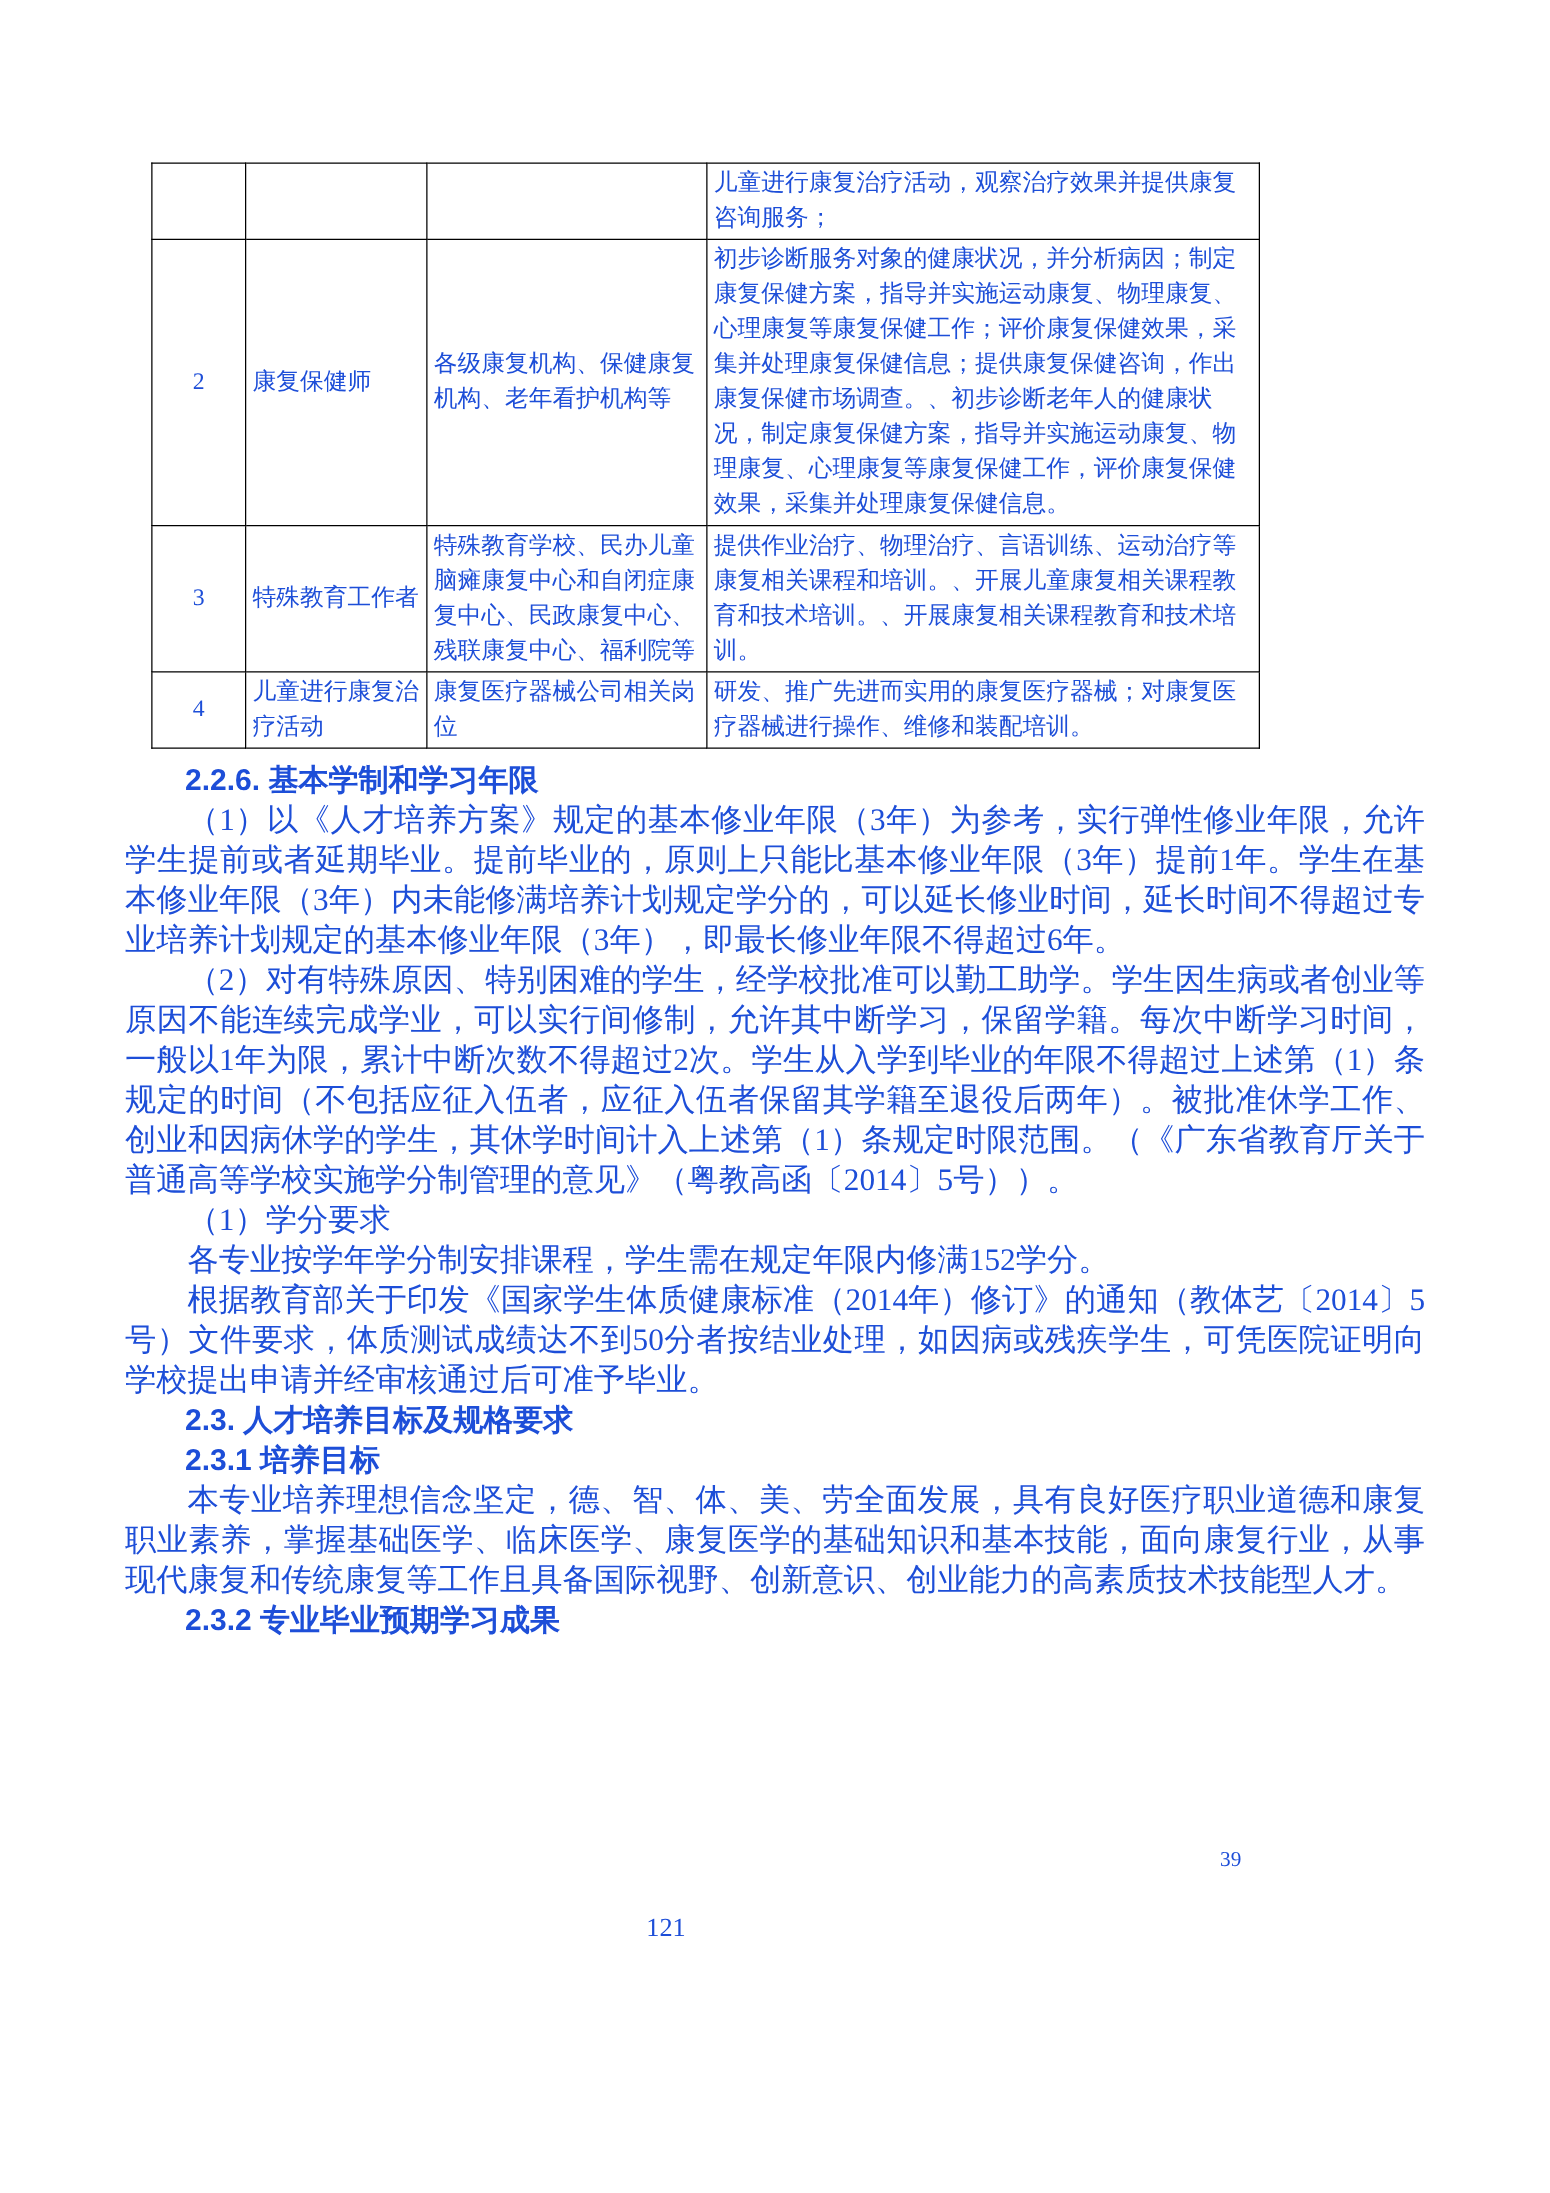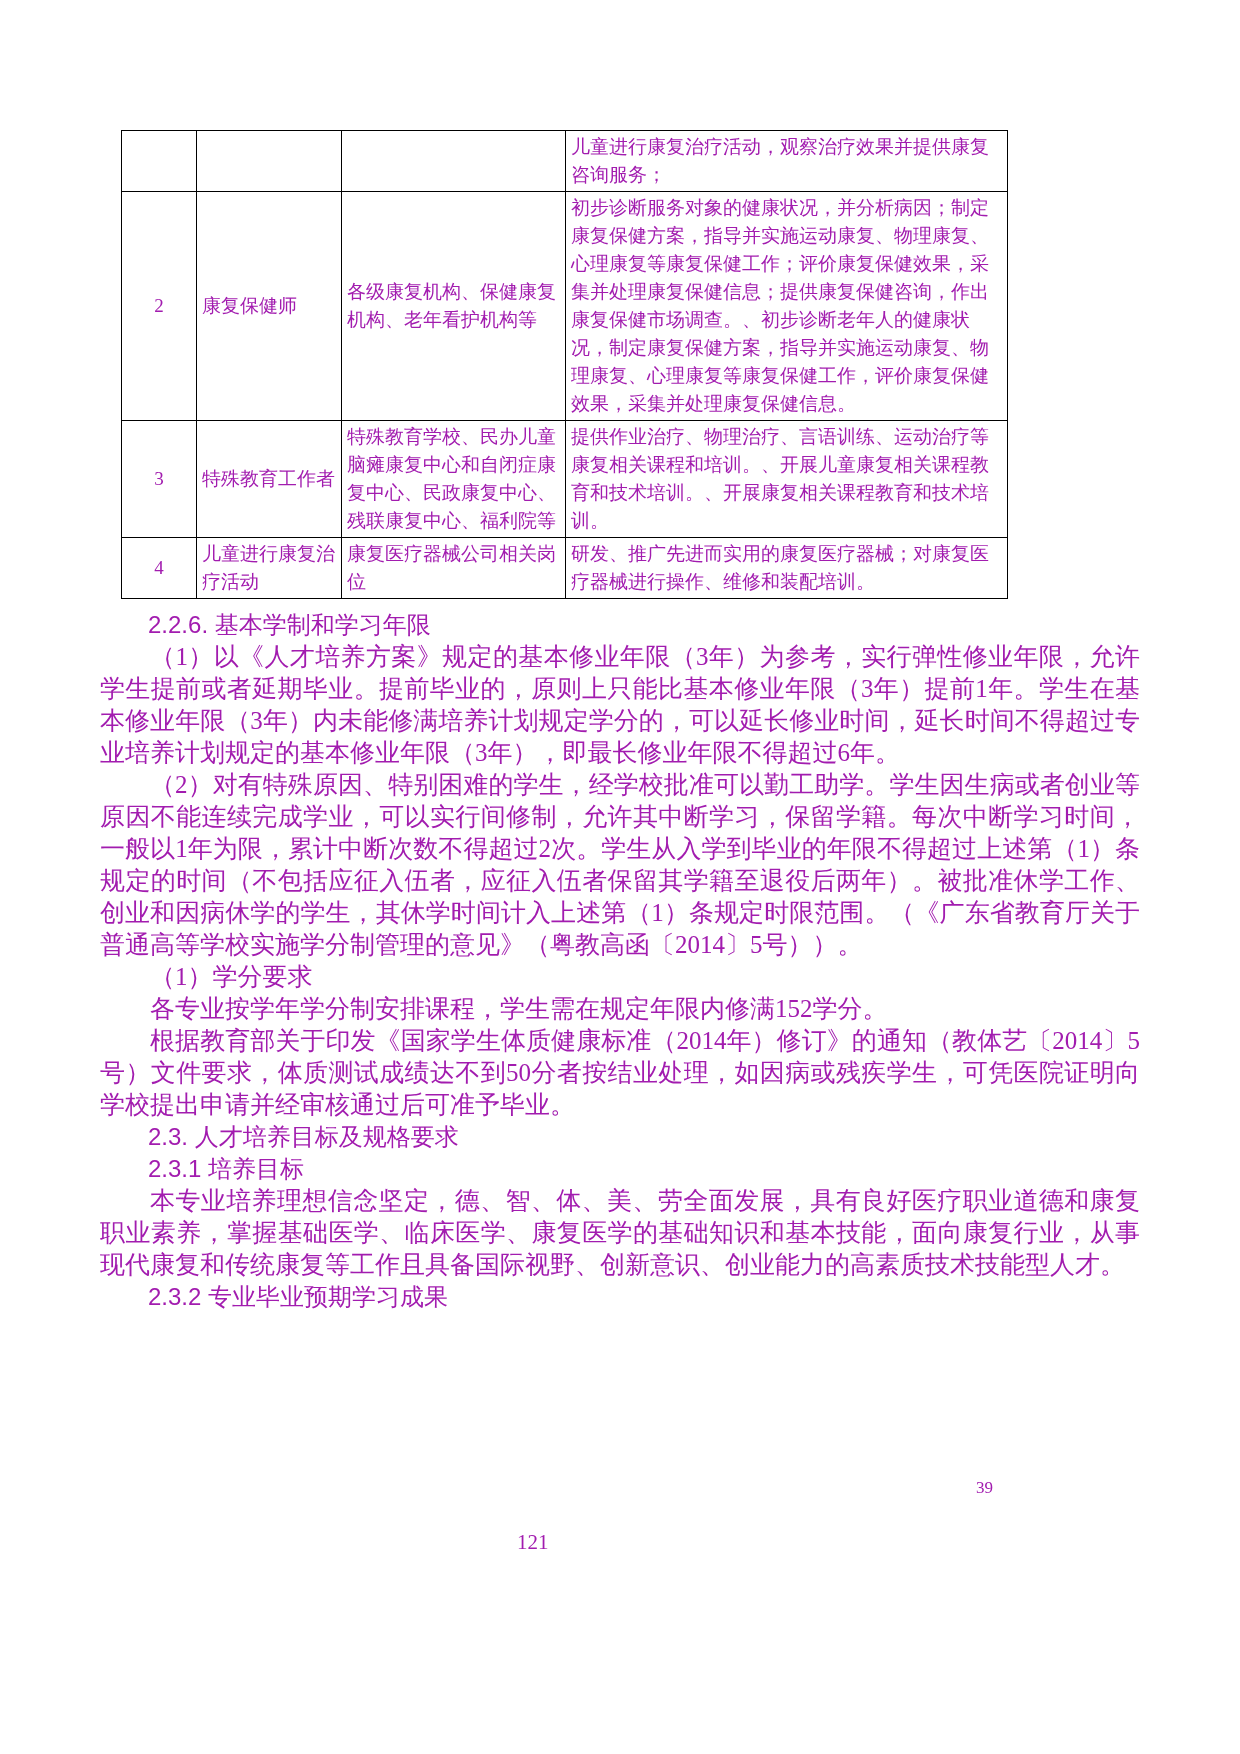--- a/index.html
+++ b/index.html
@@ -3,21 +3,21 @@
 <meta charset="utf-8">
 <style>
   * { box-sizing: border-box; }
   html, body { margin: 0; padding: 0; background: #ffffff; }
   .page {
     position: relative;
     width: 1240px;
     height: 1704px;
     background: #ffffff;
     font-family: "Liberation Serif", "DejaVu Serif", serif;
-    color: #a21caf;
+    color: #1d4ed8;
     overflow: hidden;
   }
   .content {
     position: absolute;
     left: 100px;
     top: 130px;
     width: 1040px;
   }
   table.job-table {
     border-collapse: collapse;
@@ -43,21 +43,21 @@
     font-size: 25px;
     line-height: 32px;
     text-align: justify;
   }
   .body-text p {
     margin: 0;
     text-indent: 2em;
     word-break: break-all;
   }
   .body-text p.heading {
-    font-weight: 400;
+    font-weight: 700;
     font-family: "Liberation Sans", "DejaVu Sans", sans-serif;
     font-size: 24px;
     text-align: left;
   }
   .page-num-side {
     position: absolute;
     left: 976px;
     top: 1478px;
     font-size: 17px;
   }

